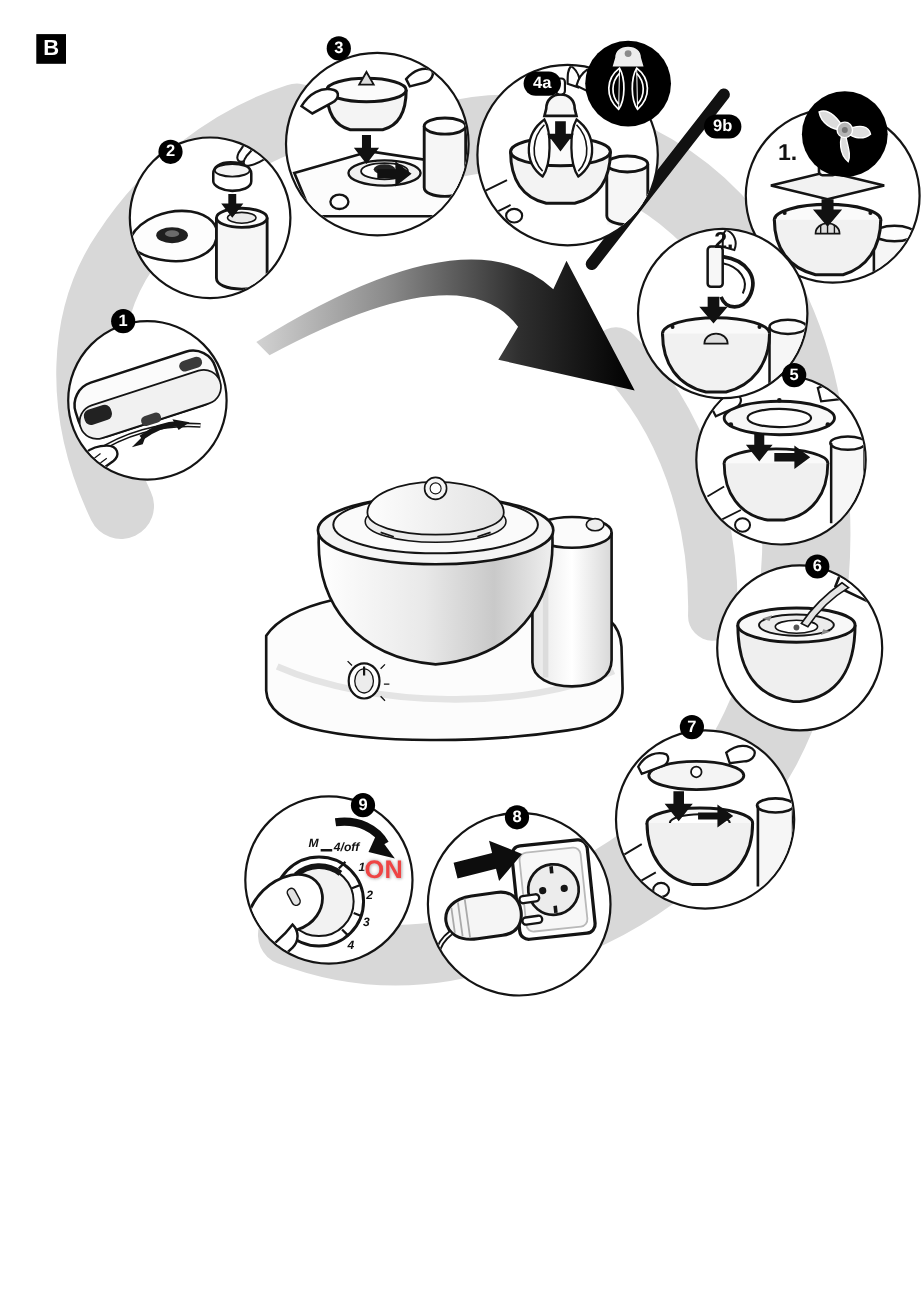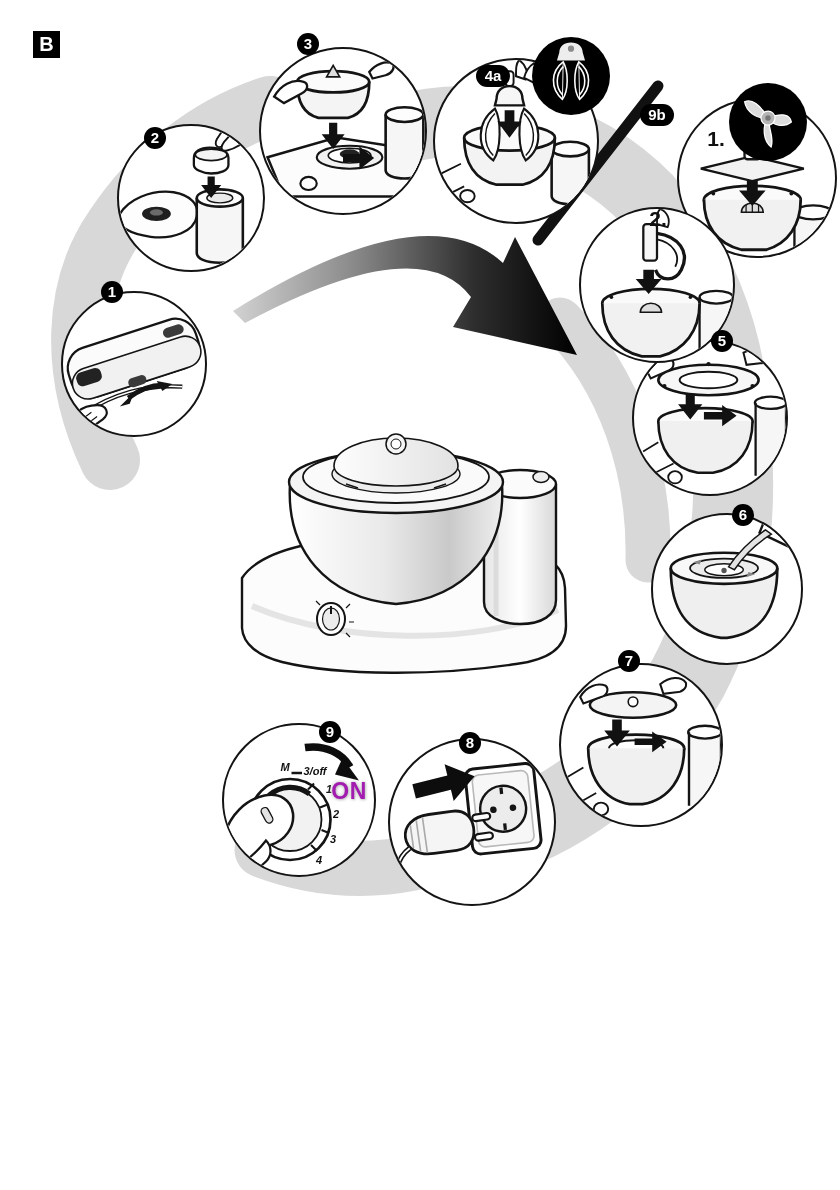--- a/index.html
+++ b/index.html
@@ -22,21 +22,21 @@
     color:#fff; font-weight:bold; font-size:15px; line-height:22px; text-align:center; z-index:7; }
   .pill { position:absolute; height:22px; min-width:34px; padding:0 7px; border-radius:11px;
     background:#000; color:#fff; font-weight:bold; font-size:15px; line-height:22px;
     text-align:center; z-index:7; }
   .sublabel { position:absolute; transform:translate(-50%,-50%); font-size:21px;
     font-weight:bold; color:#111; z-index:7; }
 
   .dial-label { position:absolute; transform:translate(-50%,-50%); font-style:italic;
     font-size:11px; font-weight:bold; color:#111; z-index:5; white-space:nowrap; }
   .on-label { position:absolute; transform:translate(-50%,-50%); font-size:23px; font-weight:900;
-    color:#a21caf; letter-spacing:0.5px; z-index:5;
+    color:#ef4444; letter-spacing:0.5px; z-index:5;
     text-shadow:0 0 4px #c4c4c4, 0 0 2px #d9d9d9, 1px 1px 2px #cfcfcf; }
 
   #swooshes { z-index:1; }
   #big-arrow { position:absolute; left:215px; top:185px; z-index:3; }
   #slash { position:absolute; left:525px; top:75px; z-index:3; }
   #mixer { position:absolute; left:228px; top:392px; z-index:2; }
 </style>
 </head>
 <body>
 
@@ -332,21 +332,21 @@
       <path d="M30 47 A21 21 0 0 1 57 46" stroke="#141414" stroke-width="3.5" fill="none"></path>
       <path d="M45 32 L52 32" stroke="#141414" stroke-width="1.6"></path>
       <path d="M56 43 L60 39 M64 55 L69 53 M65 70 L70 72 M58 80 L62 84" stroke="#141414" stroke-width="1.4"></path>
       <path d="M54 15 C68 13 79 19 84 28" fill="none" stroke="#0d0d0d" stroke-width="5"></path>
       <path d="M79 22 L90 37 L74 33 Z" fill="#0d0d0d"></path>
       <path d="M0 74 C4 60 14 50 27 47 C37 45 45 50 46 59 C47 68 41 77 31 80 C20 92 8 98 0 96 Z" fill="#ffffff" stroke="#141414" stroke-width="1.7"></path>
       <rect x="26" y="55" width="5" height="11" rx="2.5" transform="rotate(-28 28 60)" fill="#e2e2e2" stroke="#141414" stroke-width="0.9"></rect>
       <path d="M2 99 C12 93 22 85 28 77 C32 81 32 87 28 91 C20 99 10 103 2 101 Z" fill="#ffffff" stroke="#141414" stroke-width="1.5"></path>
     </svg>
     <div class="dial-label" style="left:61px; top:42px;">M</div>
-    <div class="dial-label" style="left:91px; top:46px;">3/off</div>
+    <div class="dial-label" style="left:91px; top:46px;">4/off</div>
     <div class="dial-label" style="left:105px; top:64px;">1</div>
     <div class="dial-label" style="left:112px; top:89px;">2</div>
     <div class="dial-label" style="left:109px; top:114px;">3</div>
     <div class="dial-label" style="left:95px; top:135px;">4</div>
     <div class="on-label" style="left:125px; top:66px;">ON</div>
   </div>
 
   <div class="badge" style="left:101px; top:281px;">1</div>
   <div class="badge" style="left:144px; top:127px;">2</div>
   <div class="badge" style="left:297px; top:33px;">3</div>

